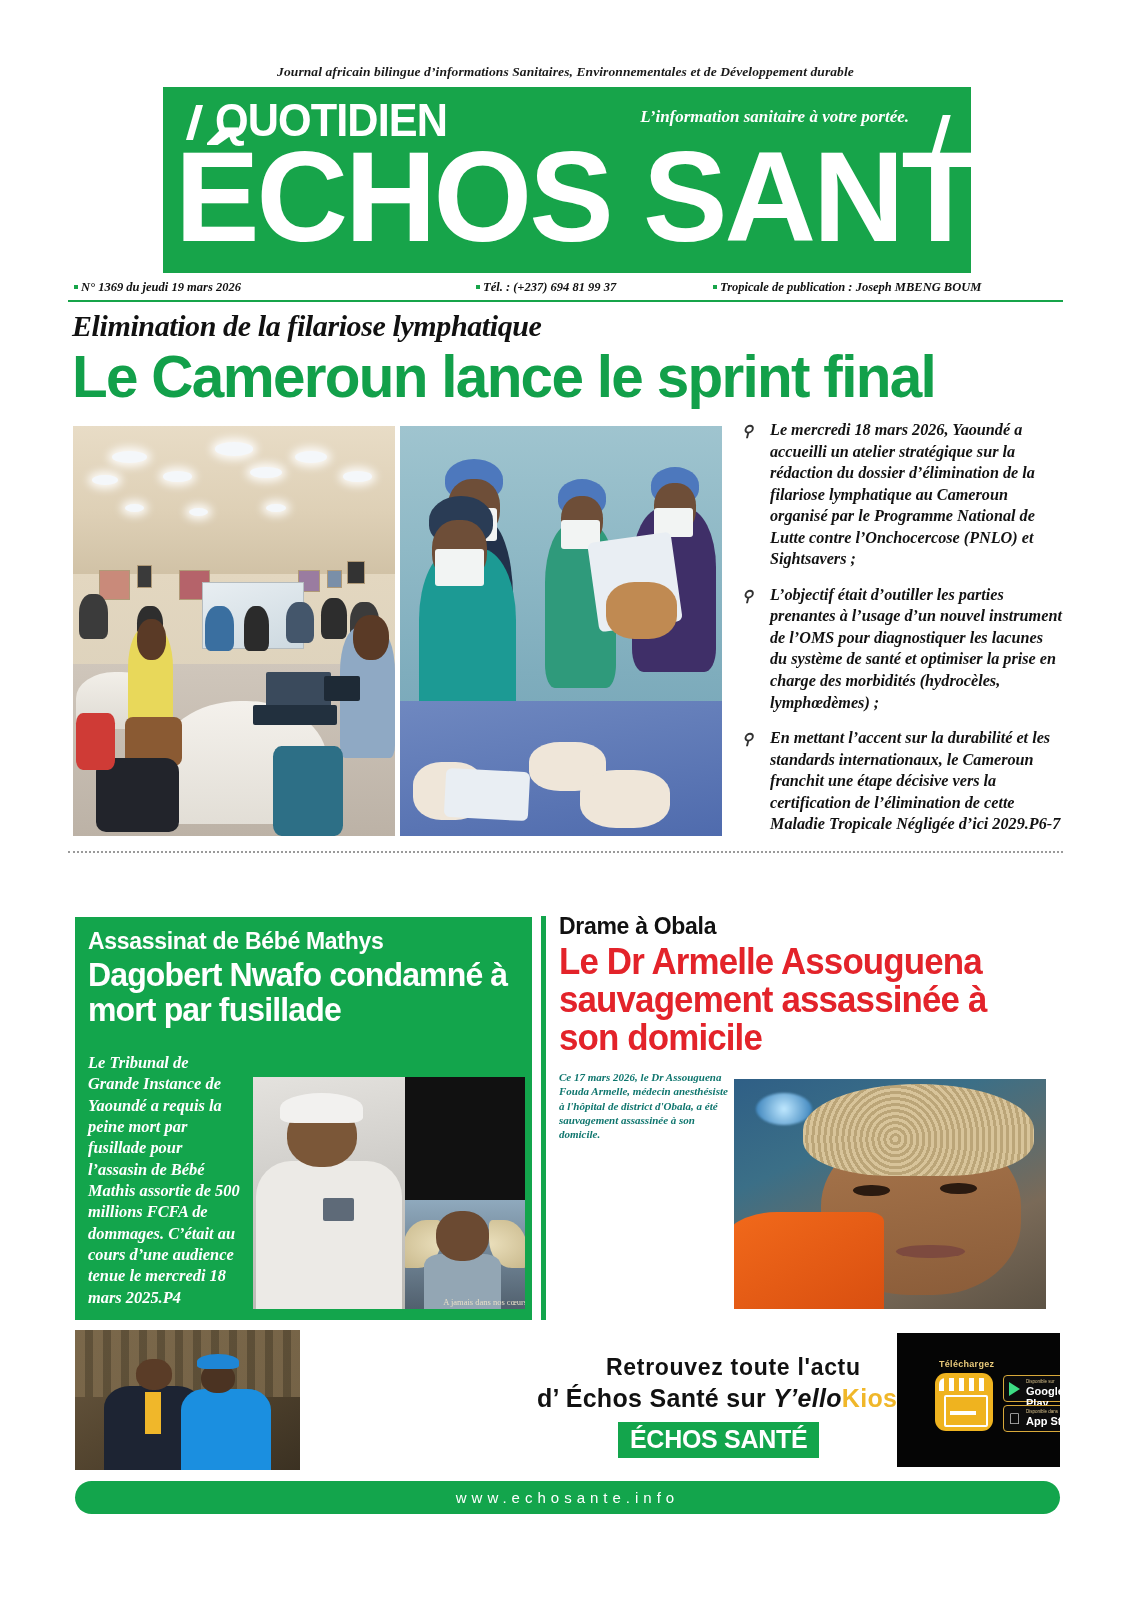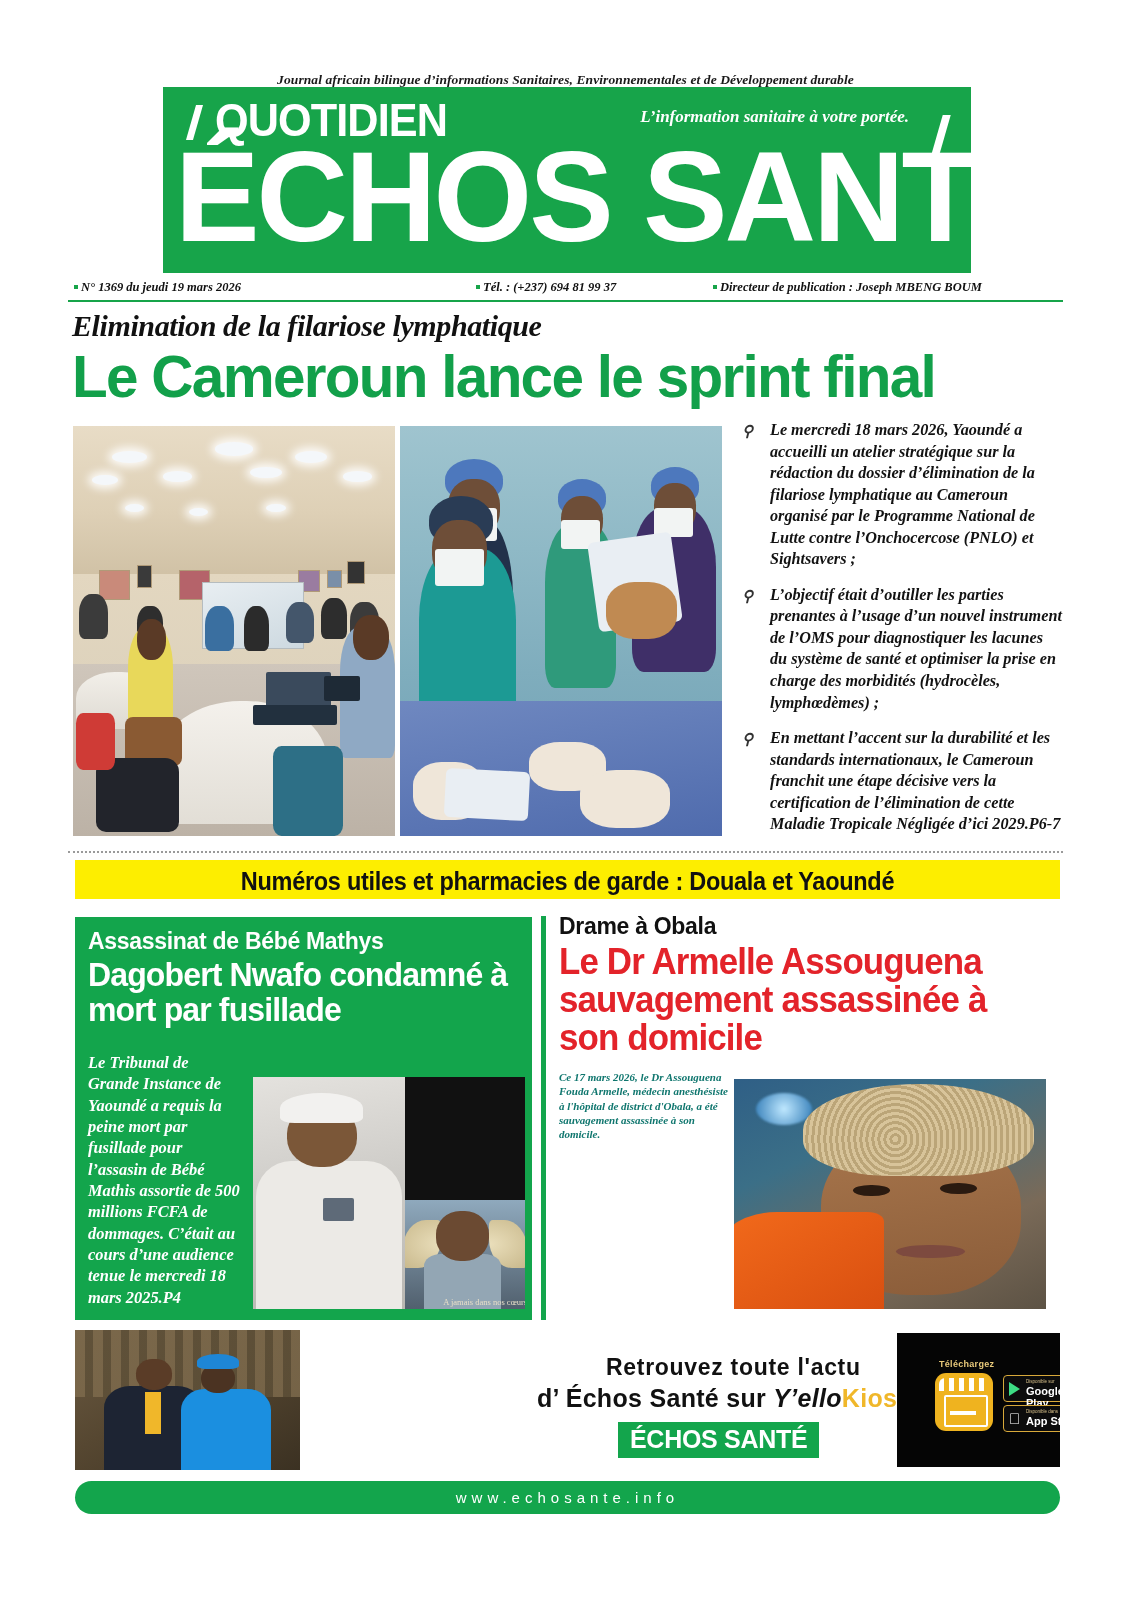--- a/index.html
+++ b/index.html
@@ -27,21 +27,20 @@
     position: absolute;
     left: 0; top: 64px;
     width: 1131px;
     text-align: center;
     font-family: "Liberation Serif", serif;
     font-style: italic;
     font-size: 13.5px;
     letter-spacing: 0.1px;
     color: #1a1a1a;
     font-weight: 600;
-    margin-top: 8px;
   }
   .masthead {
     position: absolute;
     left: 163px; top: 87px;
     width: 808px;
     height: 186px;
     background: #17a44a;
   }
   .mh-quotidien {
     position: absolute;
@@ -510,21 +509,21 @@
     <div class="mh-slash-left"></div>
     <div class="mh-quotidien">QUOTIDIEN</div>
     <div class="mh-sub">L’information sanitaire à votre portée.</div>
     <div class="mh-slash-right"></div>
     <div class="mh-title">ÉCHOS SANTÉ</div>
   </div>
 
   <div class="infobar">
     <div class="cell c1"><span class="dotm"></span><span>N° 1369 du jeudi 19 mars 2026</span></div>
     <div class="cell c2"><span class="dotm"></span><span>Tél. : (+237) 694 81 99 37</span></div>
-    <div class="cell c3"><span class="dotm"></span><span>Directeur de publication : Joseph MBENG BOUM</span></div>
+    <div class="cell c3"><span class="dotm"></span><span>Tropicale de publication : Joseph MBENG BOUM</span></div>
   </div>
 
   <div class="kicker">Elimination de la filariose lymphatique</div>
   <div class="lead-head">Le Cameroun lance le sprint final</div>
 
   <div class="photo photo-conf">
     <div class="conf-ceiling"></div>
     <div class="conf-wall"></div>
     <div class="conf-floor"></div>
     <div class="ceil-light" style="left:12%;top:6%;width:11%;height:3%;"></div>
@@ -603,23 +602,20 @@
       <span>L’objectif était d’outiller les parties prenantes à l’usage d’un nouvel instrument de l’OMS pour diagnostiquer les lacunes du système de santé et optimiser la prise en charge des morbidités (hydrocèles, lymphœdèmes) ;</span>
     </div>
     <div class="bullet">
       <span class="bmark">⚲</span>
       <span>En mettant l’accent sur la durabilité et les standards internationaux, le Cameroun franchit une étape décisive vers la certification de l’élimination de cette Maladie Tropicale Négligée d’ici 2029.P6-7</span>
     </div>
   </div>
 
   <div class="dotsep dotsep-a"></div>
 
-  <div class="yellow-banner">
-    <div class="yb-text">Numéros utiles et pharmacies de garde : Douala et Yaoundé</div>
-  </div>
 
   <div class="green-box">
     <div class="gb-kicker">Assassinat de Bébé Mathys</div>
     <div class="gb-head">Dagobert Nwafo condamné à mort par fusillade</div>
     <div class="gb-body">Le Tribunal de Grande Instance de Yaoundé a requis la peine mort par fusillade pour l’assasin de Bébé Mathis assortie de 500 millions FCFA de dommages. C’était au cours d’une audience tenue le mercredi 18 mars 2025.P4</div>
 
     <div class="collage">
       <div class="col-left">
         <div class="col-man-body"></div>
         <div class="col-man-head"></div>

